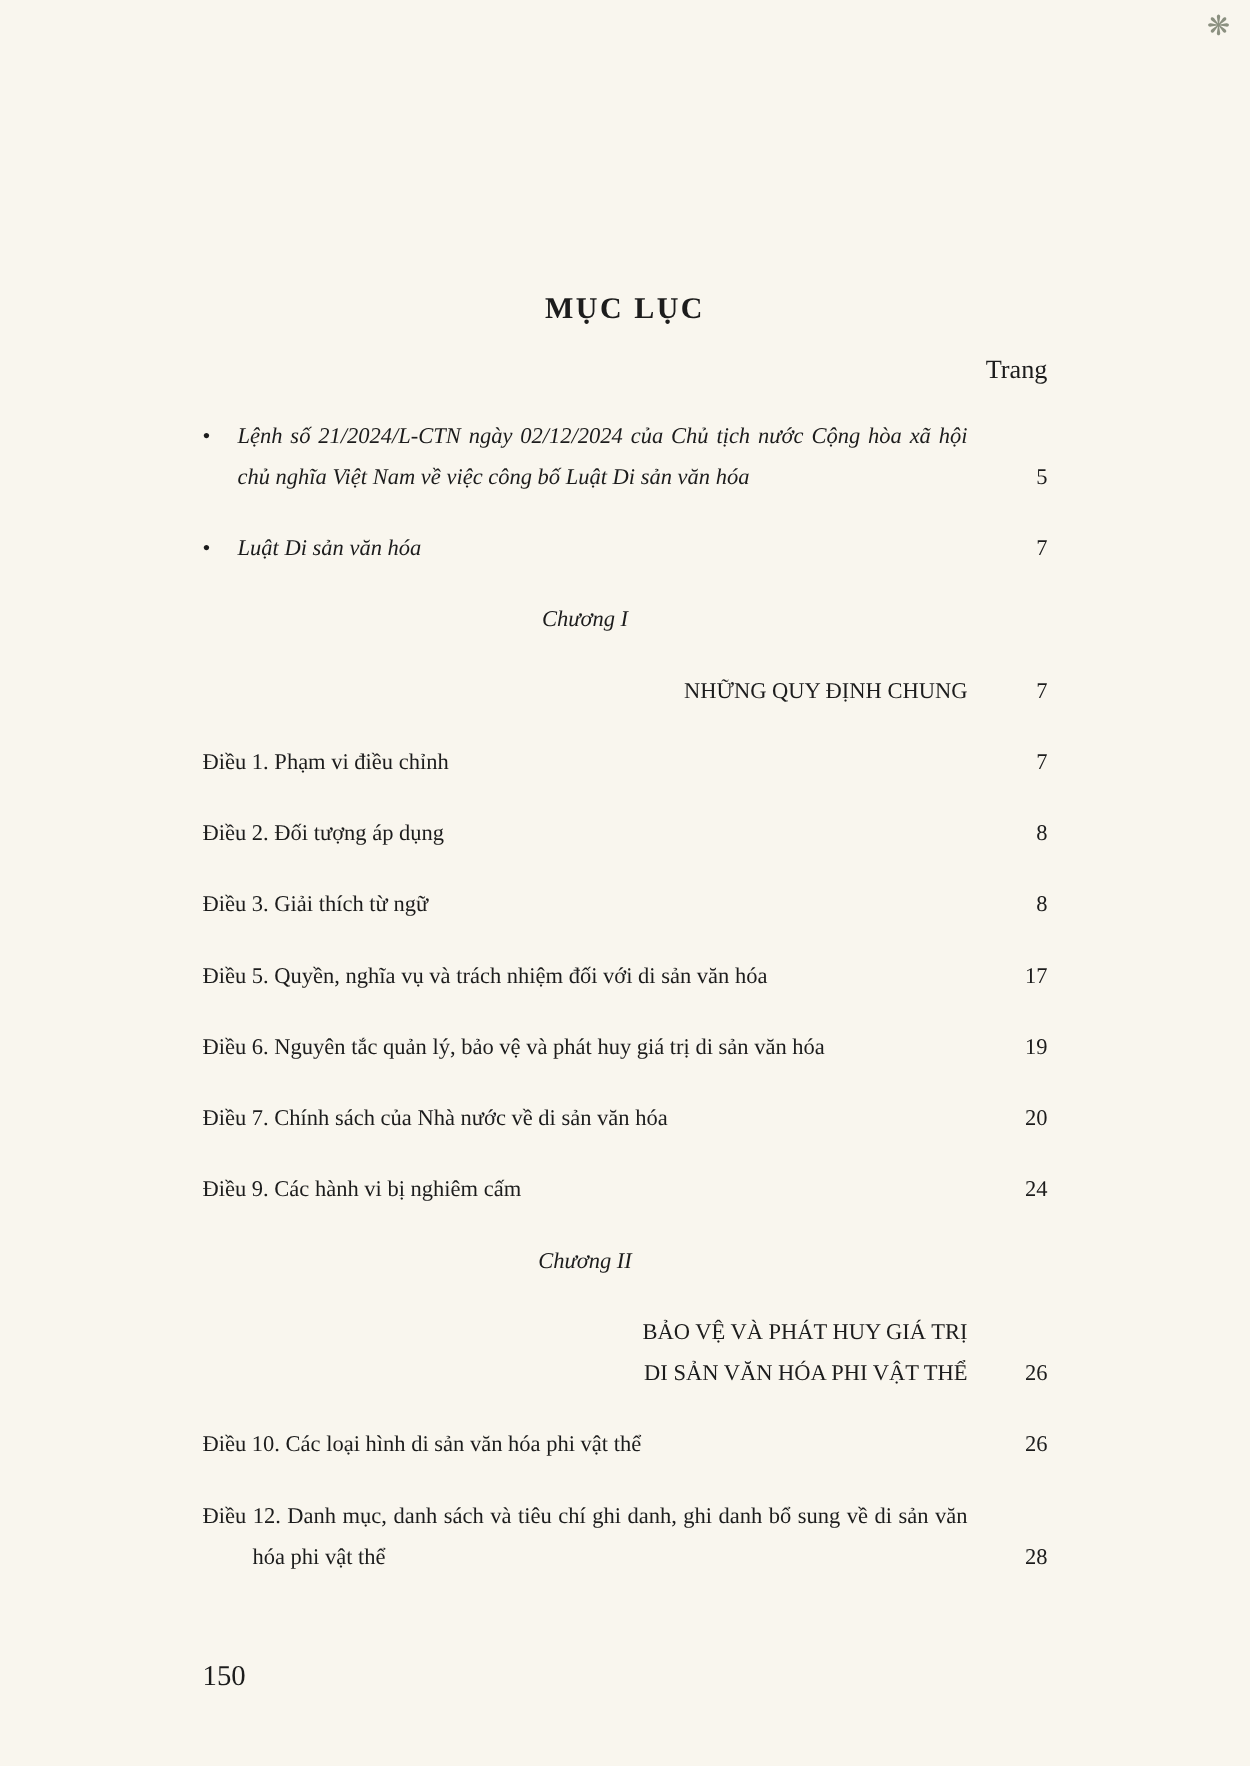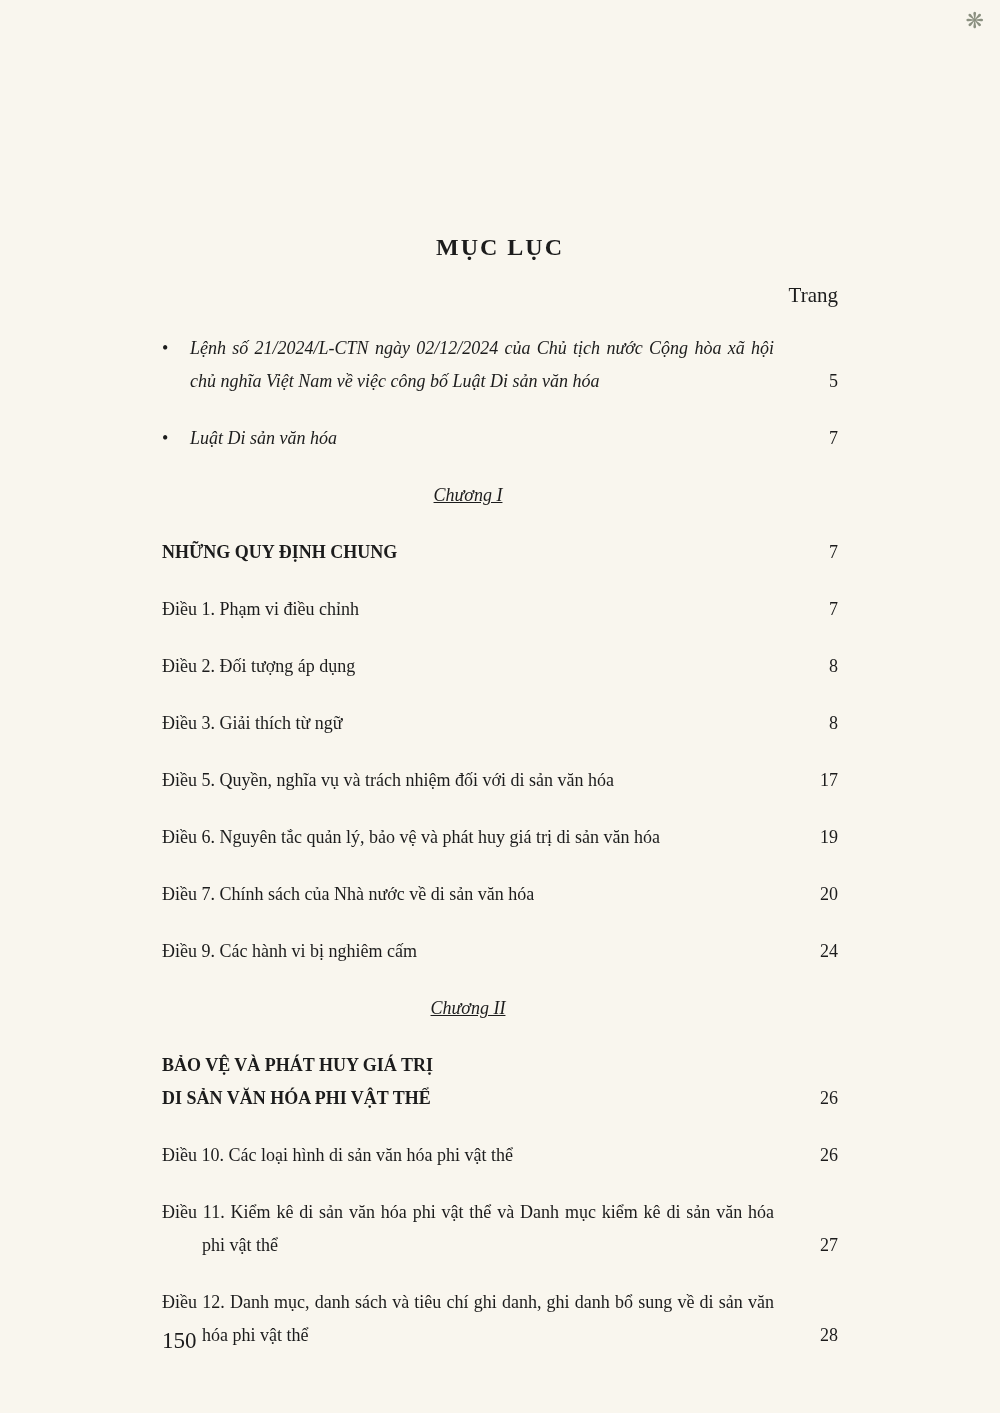--- a/index.html
+++ b/index.html
@@ -70,25 +70,24 @@
     text-indent: 0;
     font-style: normal;
   }
   .entry.article .entry-text {
     padding-left: 40px;
     text-indent: -40px;
   }
   .entry.chapter-label .entry-text {
     font-style: italic;
     text-align: center;
-    text-decoration: underline;
   }
   .entry.chapter-title .entry-text {
-    font-weight: bold;
-    text-align: left;
+    font-weight: normal;
+    text-align: right;
     white-space: pre-line;
   }
   .footer-page-number {
     position: absolute;
     left: 162px;
     top: 1328px;
     font-size: 23px;
   }
 </style>
 </head>
@@ -154,24 +153,20 @@
       <div class="entry chapter-title">
         <div class="entry-text">BẢO VỆ VÀ PHÁT HUY GIÁ TRỊ
 DI SẢN VĂN HÓA PHI VẬT THỂ</div>
         <div class="entry-page">26</div>
       </div>
       <div class="entry article">
         <div class="entry-text">Điều 10. Các loại hình di sản văn hóa phi vật thể</div>
         <div class="entry-page">26</div>
       </div>
       <div class="entry article">
-        <div class="entry-text">Điều 11. Kiểm kê di sản văn hóa phi vật thể và Danh mục kiểm kê di sản văn hóa phi vật thể</div>
-        <div class="entry-page">27</div>
-      </div>
-      <div class="entry article">
         <div class="entry-text">Điều 12. Danh mục, danh sách và tiêu chí ghi danh, ghi danh bổ sung về di sản văn hóa phi vật thể</div>
         <div class="entry-page">28</div>
       </div>
     </div>
 
 </div>
 
 <div class="footer-page-number">150</div>
 
 </body></html>

